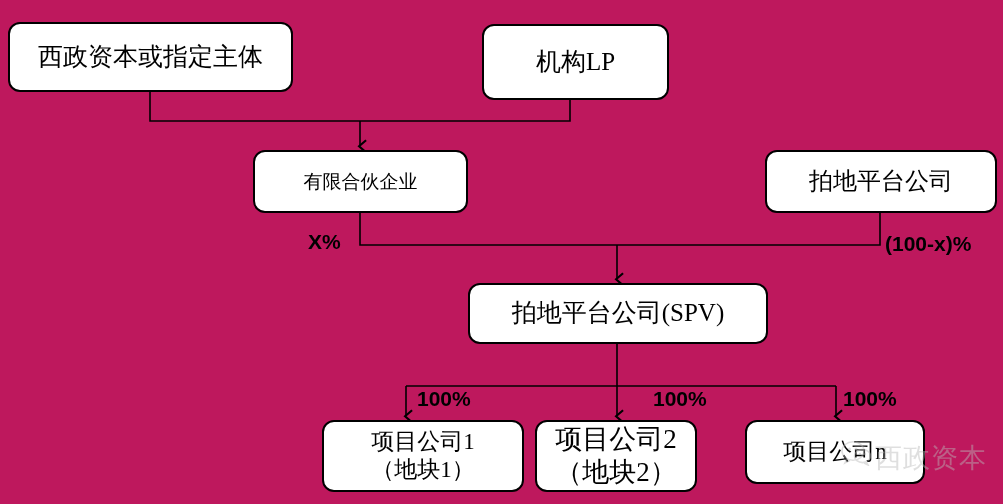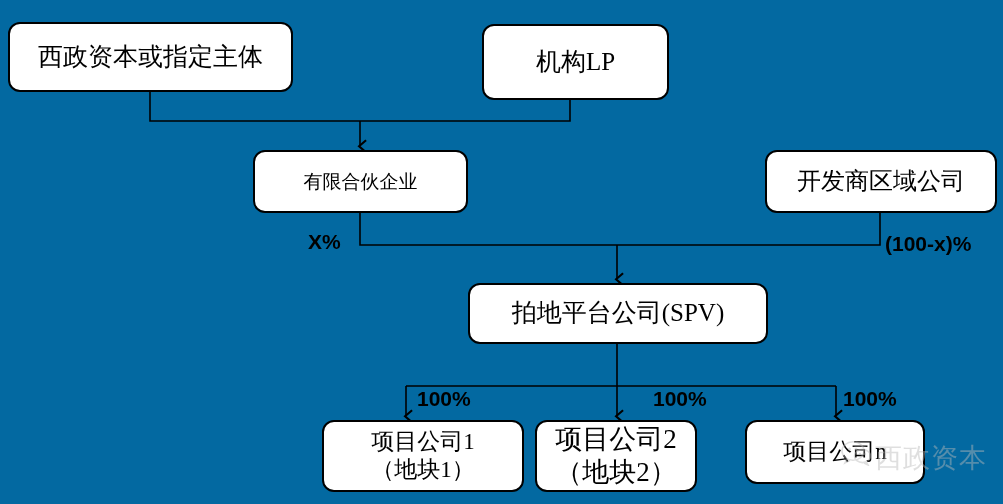--- a/index.html
+++ b/index.html
@@ -7,21 +7,21 @@
     padding: 0;
     background: #ffffff;
   }
   body {
     font-family: "Liberation Sans", "DejaVu Sans", sans-serif;
   }
   #canvas {
     position: relative;
     width: 1003px;
     height: 504px;
-    background: #0369a1;
+    background: #be185d;
     overflow: hidden;
   }
 
   
   .node {
     position: absolute;
     box-sizing: border-box;
     border: 2px solid #000000;
     border-radius: 12px;
     background: #ffffff;
@@ -131,21 +131,21 @@
 
   <div class="node n-lp">
     <span class="line">机构LP</span>
   </div>
 
   <div class="node n-lpfund">
     <span class="line">有限合伙企业</span>
   </div>
 
   <div class="node n-dev">
-    <span class="line">开发商区域公司</span>
+    <span class="line">拍地平台公司</span>
   </div>
 
   <div class="node n-spv">
     <span class="line">拍地平台公司(SPV)</span>
   </div>
 
   <div class="node n-p1">
     <span class="line">项目公司1</span>
     <span class="line">（地块1）</span>
   </div>

